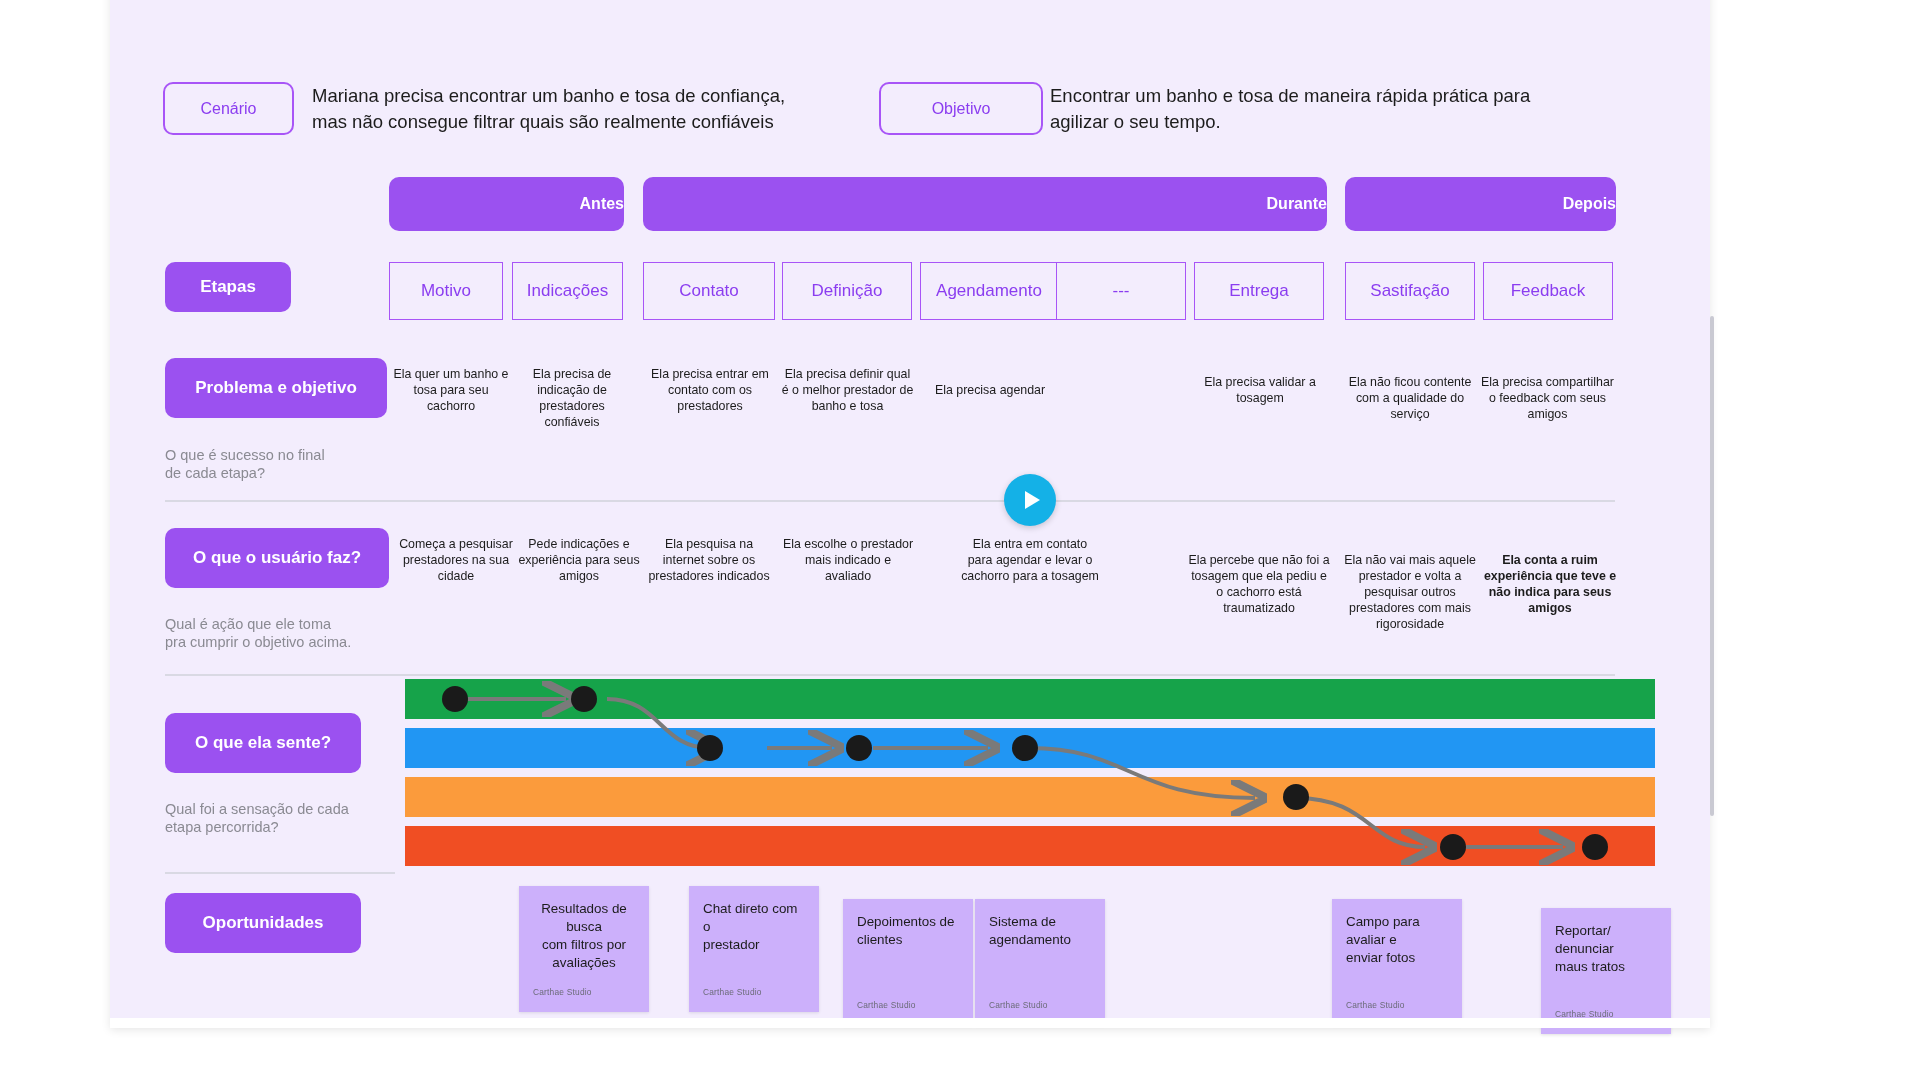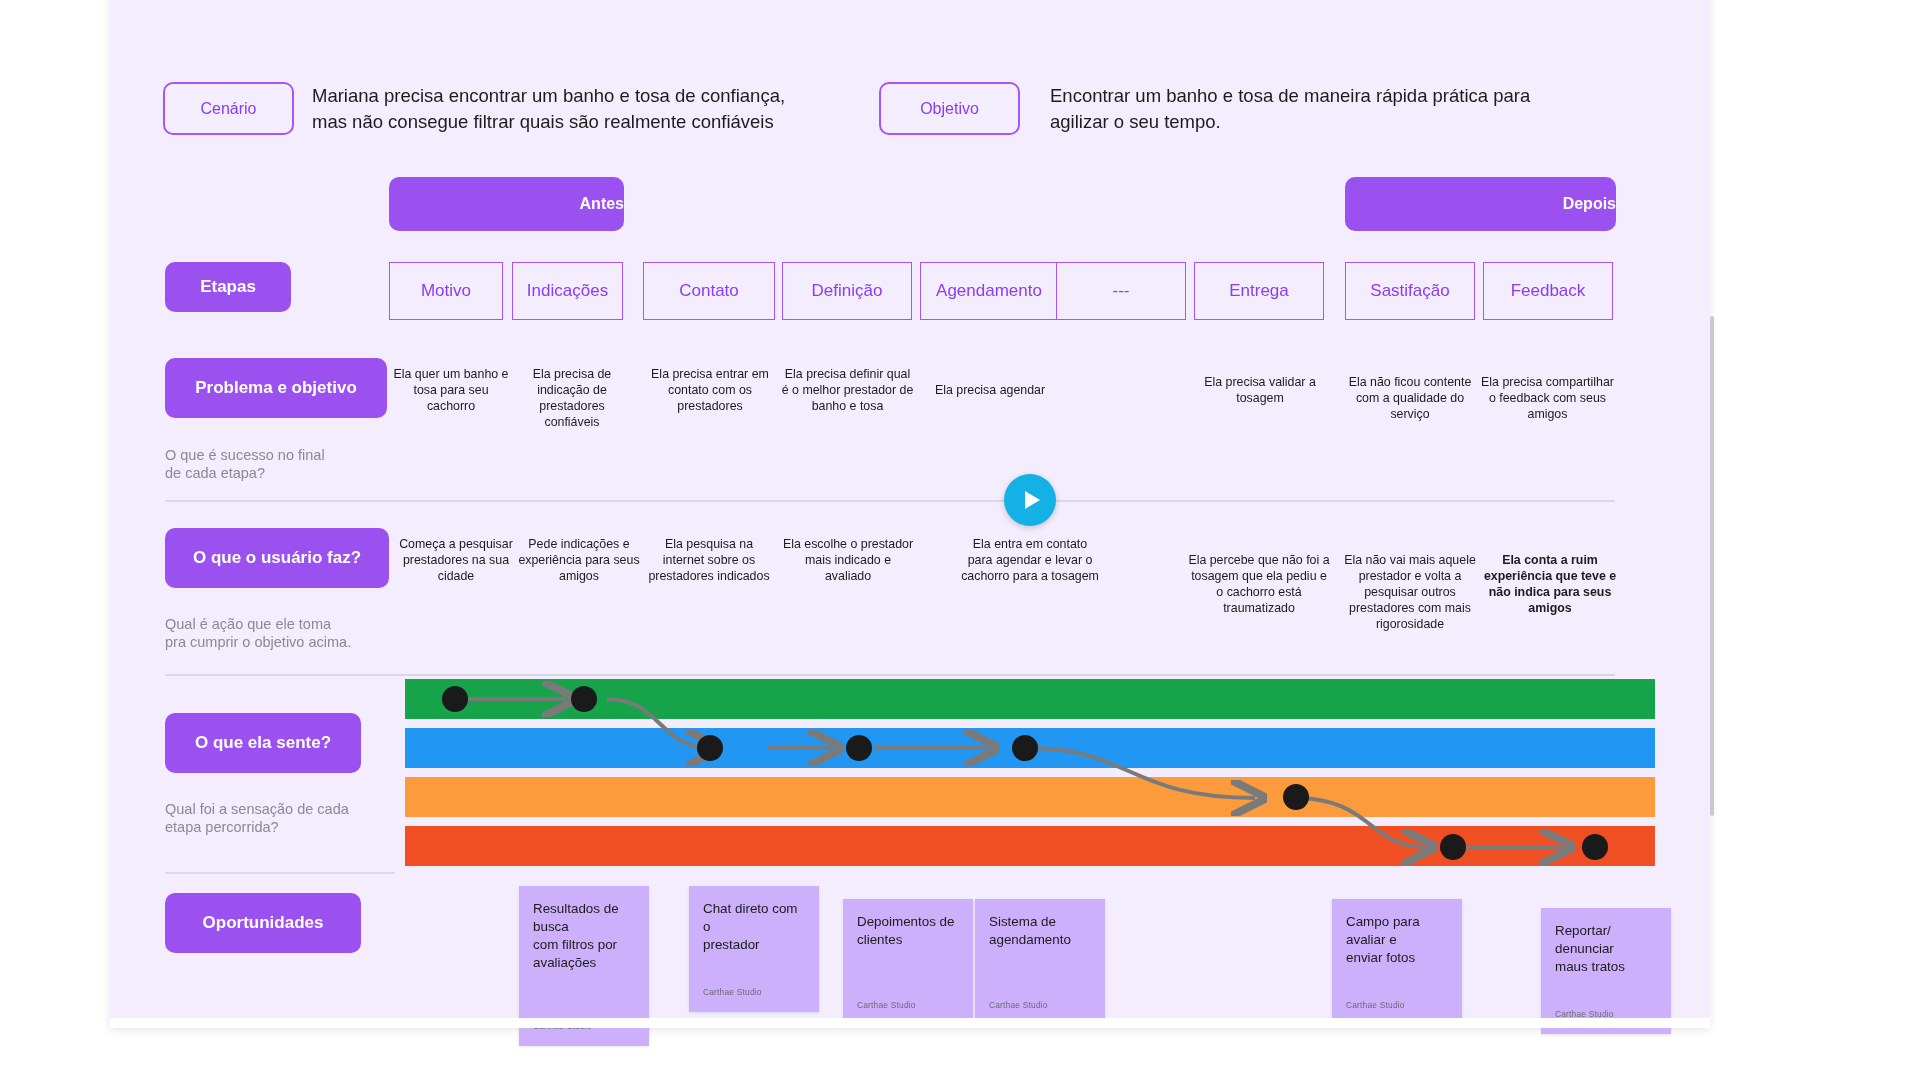--- a/index.html
+++ b/index.html
@@ -146,28 +146,31 @@
 
   <div class="board"></div>
   <div class="board-shadow"></div>
 
   <div class="chip-outline" style="left:163px; top:82px; width:131px; height:53px;">
     <span>Cenário</span>
   </div>
   <div class="header-text" style="left:312px; top:83px; width:520px;">Mariana precisa encontrar um banho e tosa de confiança,
 mas não consegue filtrar quais são realmente confiáveis</div>
 
-  <div class="chip-outline" style="left:879px; top:82px; width:141px; height:53px;">
+  <div class="chip-outline" style="left:879px; top:82px; width:164px; height:53px;">
     <span>Objetivo</span>
   </div>
   <div class="header-text" style="left:1050px; top:83px; width:520px;">Encontrar um banho e tosa de maneira rápida prática para
 agilizar o seu tempo.</div>
 
   <div class="phase" style="left:389px; top:177px; width:235px;">
     <span>Antes</span>
+  </div>
+  <div class="phase" style="left:643px; top:177px; width:684px;">
+    <span>Durante</span>
   </div>
   <div class="phase" style="left:1345px; top:177px; width:271px;">
     <span>Depois</span>
   </div>
 
   <div class="rowlabel" style="left:165px; top:262px; width:126px; height:50px;">
     <span>Etapas</span>
   </div>
 
   <div class="stage" style="left:389px; top:262px; width:114px;">
@@ -313,21 +316,21 @@
   <div class="dot" style="left:1283px; top:784px;"></div>
   <div class="dot" style="left:1440px; top:834px;"></div>
   <div class="dot" style="left:1582px; top:834px;"></div>
 
   <div class="divider" style="left:165px; top:872px; width:230px;"></div>
 
   <div class="rowlabel" style="left:165px; top:893px; width:196px; height:60px;">
     <span>Oportunidades</span>
   </div>
 
-  <div class="sticky" style="left:519px; top:886px; width:130px; height:160px;">
+  <div class="sticky" style="left:519px; top:886px; width:130px; height:126px;text-align:center;">
     <div style="white-space:pre-line;">Resultados de busca
 com filtros por
 avaliações</div>
     <div class="author">Carthae Studio</div>
   </div>
 
   <div class="sticky" style="left:689px; top:886px; width:130px; height:126px;">
     <div style="white-space:pre-line;">Chat direto com o
 prestador</div>
     <div class="author">Carthae Studio</div>

